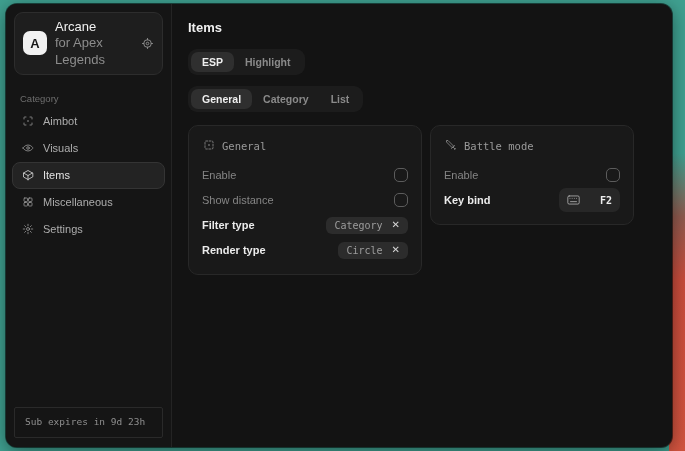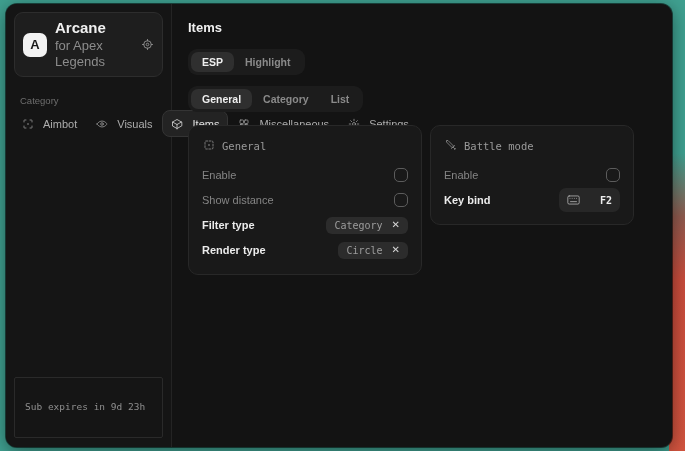--- a/index.html
+++ b/index.html
@@ -15,36 +15,36 @@
 
   
   .sidebar { width:166px; flex:0 0 166px; background:#151515; border-right:1px solid #242424;
     display:flex; flex-direction:column; }
   .brand-card { margin:8px; padding:6px 8px; background:#1E1E1E; border:1px solid #2D2D2D;
     border-radius:9px; display:flex; align-items:center; gap:8px; }
   .brand-logo { width:24px; height:24px; background:#F2F2F2; border-radius:7px;
     display:flex; align-items:center; justify-content:center;
     color:#191919; font-weight:bold; font-size:13px; }
   .brand-text { flex:1; line-height:1.25; }
-  .brand-title { color:#F0F0F0; font-size:15px; font-weight:bold; }
+  .brand-title { color:#F0F0F0; font-size:13px; font-weight:normal; }
   .brand-sub { color:#8C8C8C; font-size:13px; }
   .brand-action { color:#8C8C8C; display:flex; align-items:center; }
 
   .section-label { color:#6E6E6E; font-size:9.5px; margin:10px 0 4px 14px; }
 
-  .nav { display:flex; padding:0 6px; }
+  .nav { display:flex; flex-direction:column; padding:0 6px; }
   .nav-item { display:flex; align-items:center; gap:9px; height:27px; padding:0 8px;
     color:#ADADAD; font-size:11px; border:1px solid transparent; border-radius:8px; cursor:default; }
   .nav-item.selected { background:#232323; border-color:#343434; color:#E2E2E2; }
   .nav-icon { width:13px; height:13px; display:flex; align-items:center; justify-content:center; color:#9A9A9A; }
   .nav-item.selected .nav-icon { color:#D8D8D8; }
   .nav-icon svg { width:12px; height:12px; stroke:currentColor; fill:none; stroke-width:1.6; stroke-linecap:round; stroke-linejoin:round; }
 
   .sidebar-spacer { flex:1; }
-  .footer-card { margin:8px 8px 9px 8px; padding:22px 10px; border:1px solid #2A2A2A; border-radius:2px;
+  .footer-card { margin:8px 8px 9px 8px; padding:7px 10px; border:1px solid #2A2A2A; border-radius:2px;
     font-family:"DejaVu Sans Mono", monospace; line-height:1.55; }
   .footer-line1 { color:#8F8F8F; font-size:9.5px; white-space:nowrap; }
   .footer-line2 { color:#D3D3D3; font-size:9.5px; white-space:nowrap; }
 
   
   .main { flex:1; padding:16px 16px 0 16px; }
   .page-title { color:#F0F0F0; font-size:13px; font-weight:bold; margin-bottom:14px; }
 
   .tab-group { display:inline-flex; background:#1C1C1C; border-radius:9px; padding:3px; margin-bottom:11px; }
   .tab-row { display:block;font-weight:bold; }

